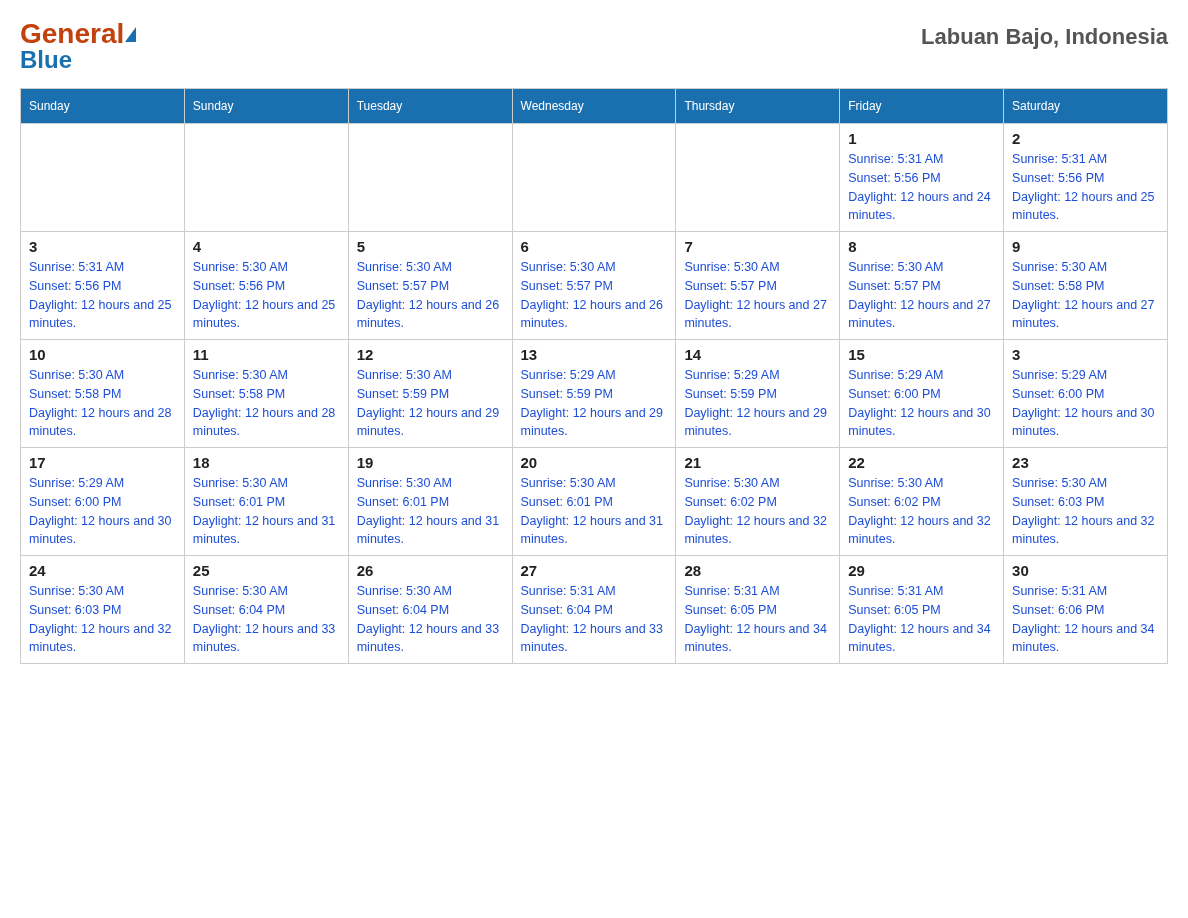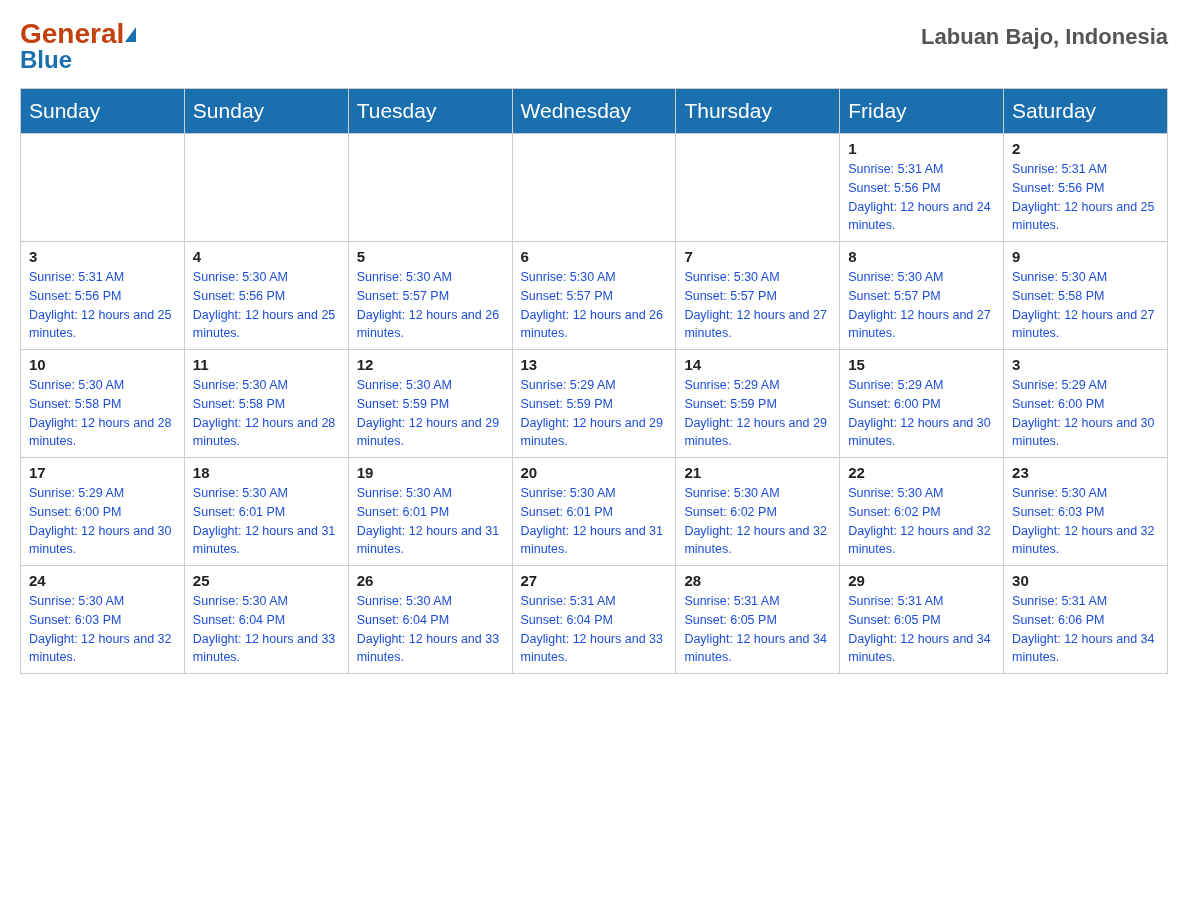--- a/index.html
+++ b/index.html
@@ -49,21 +49,21 @@
       font-weight: bold;
     }
     .calendar {
       width: 100%;
       border-collapse: collapse;
     }
     .calendar th {
       background-color: #1a6faf;
       color: #fff;
       padding: 10px 8px;
-      font-size: 21px;
+      font-size: 12px;
       font-weight: normal;
       text-align: left;
       border: 1px solid #ccc;
       margin-left: 42px;
     }
     .calendar td {
       vertical-align: top;
       padding: 6px 8px;
       border: 1px solid #ccc;
       width: 14.28%;

